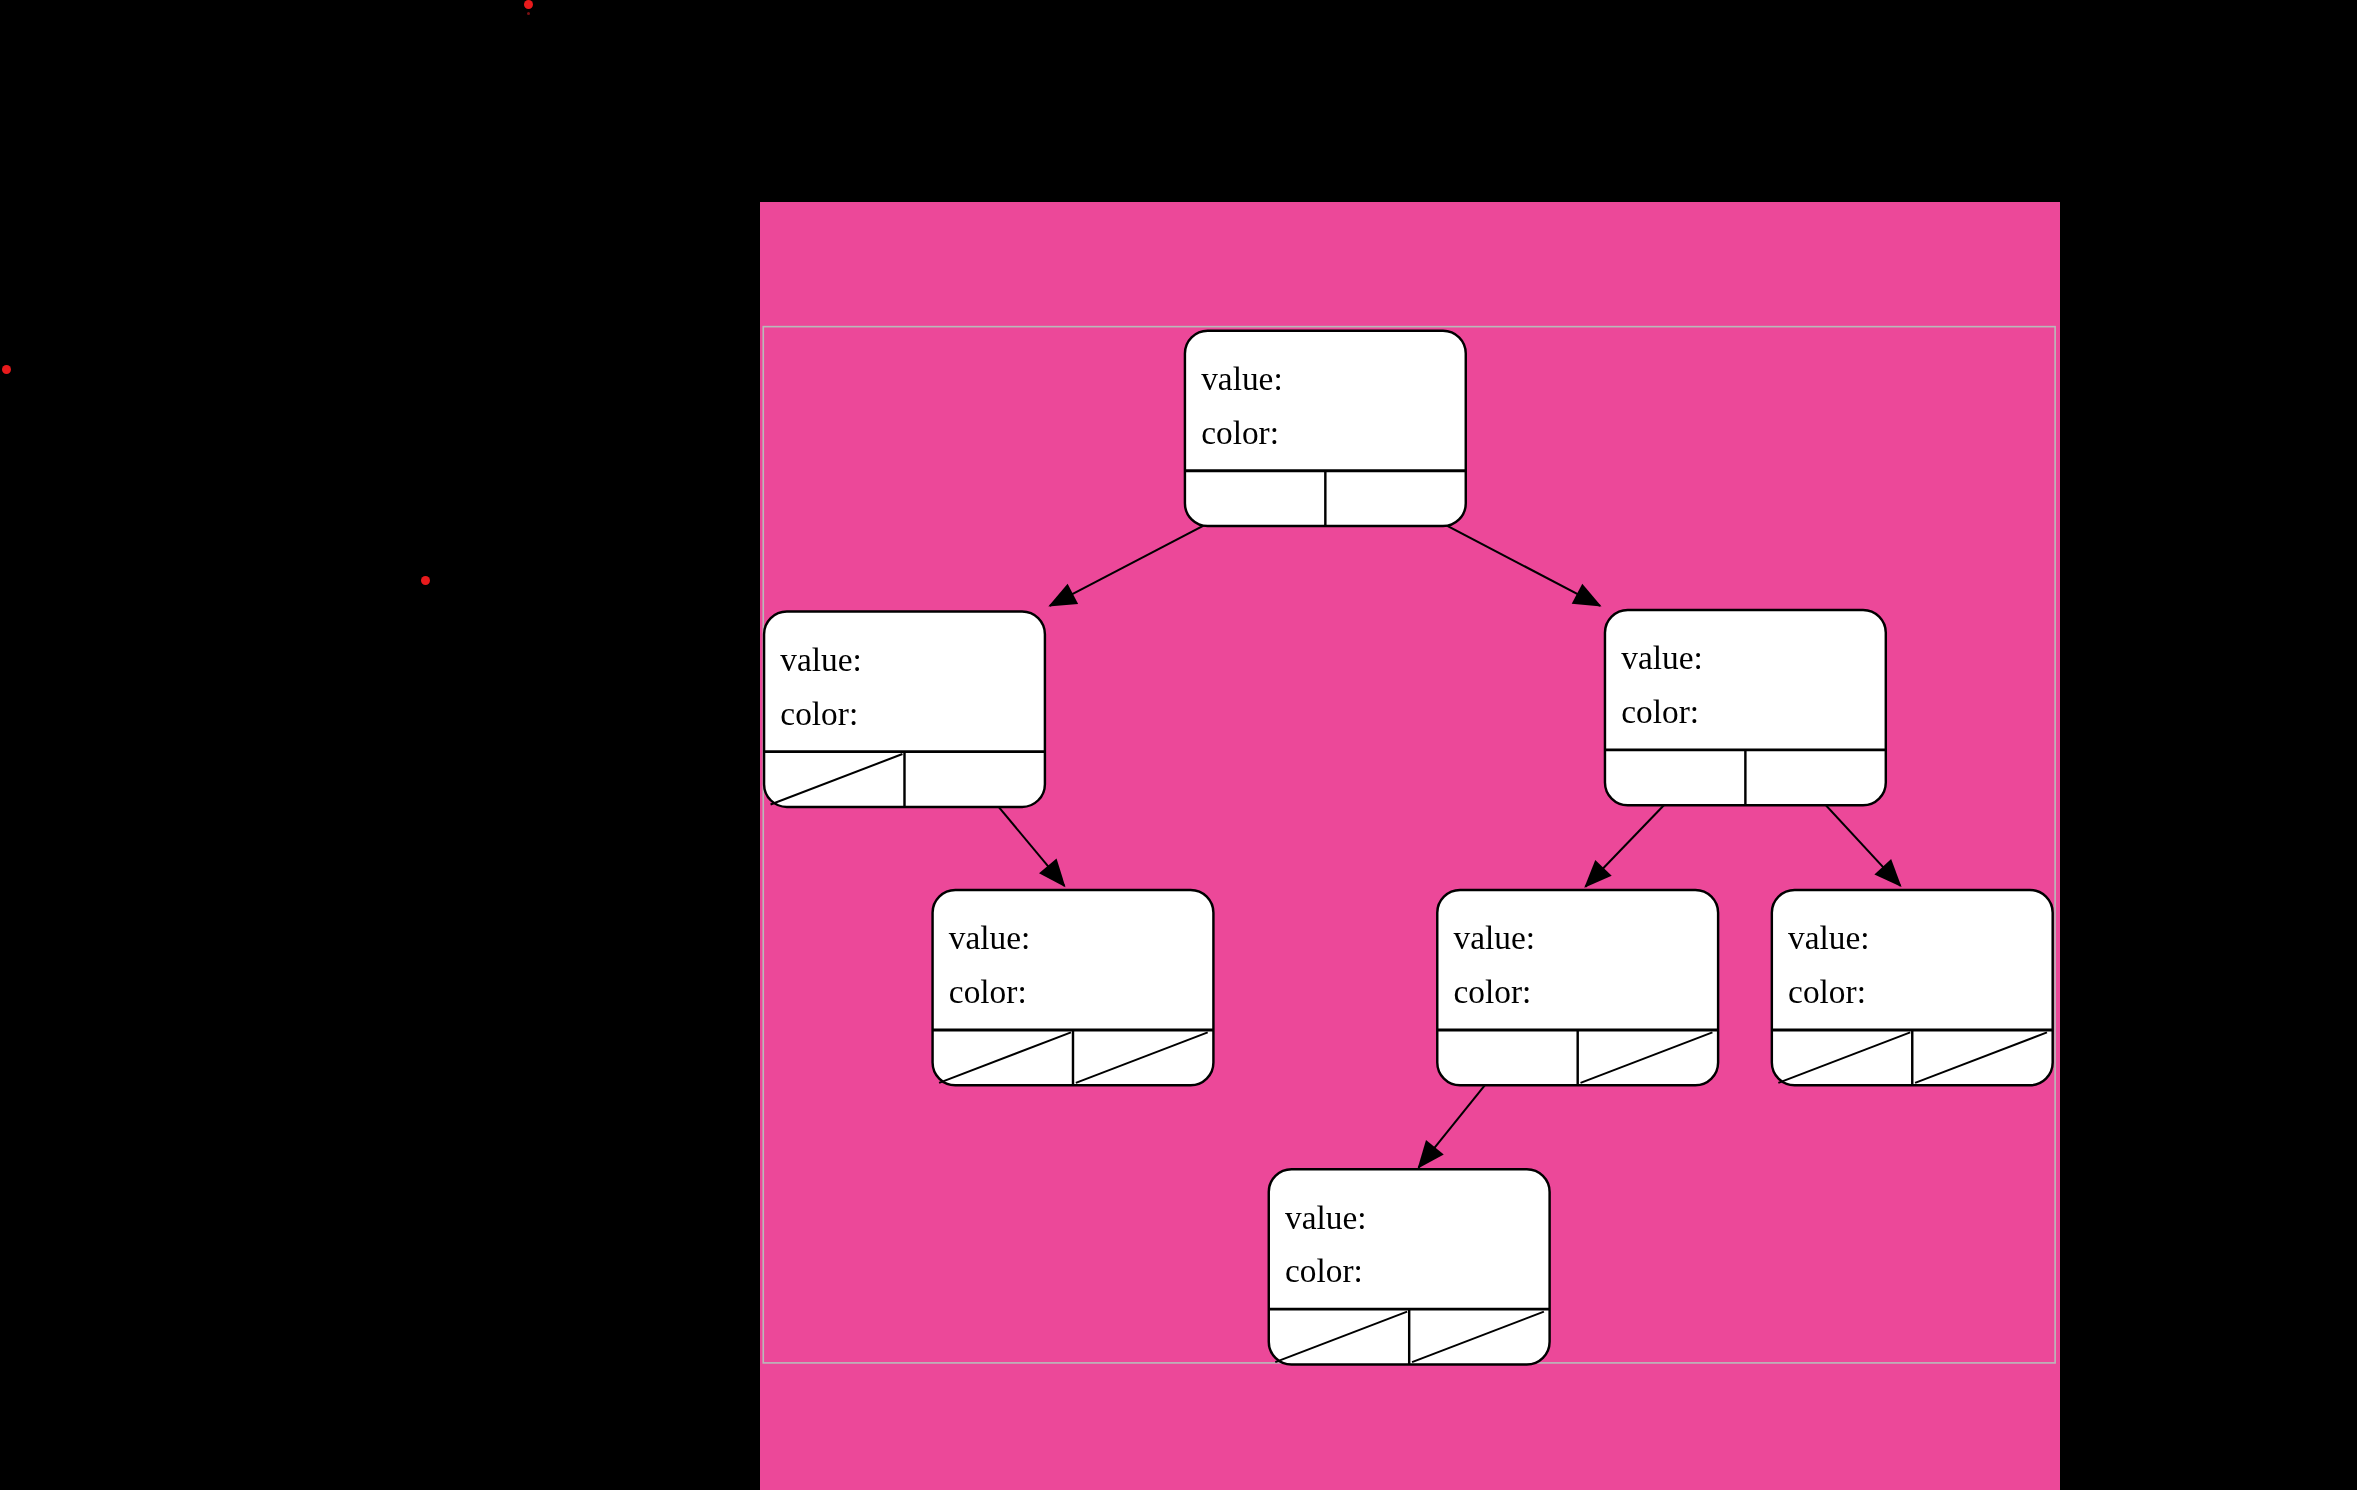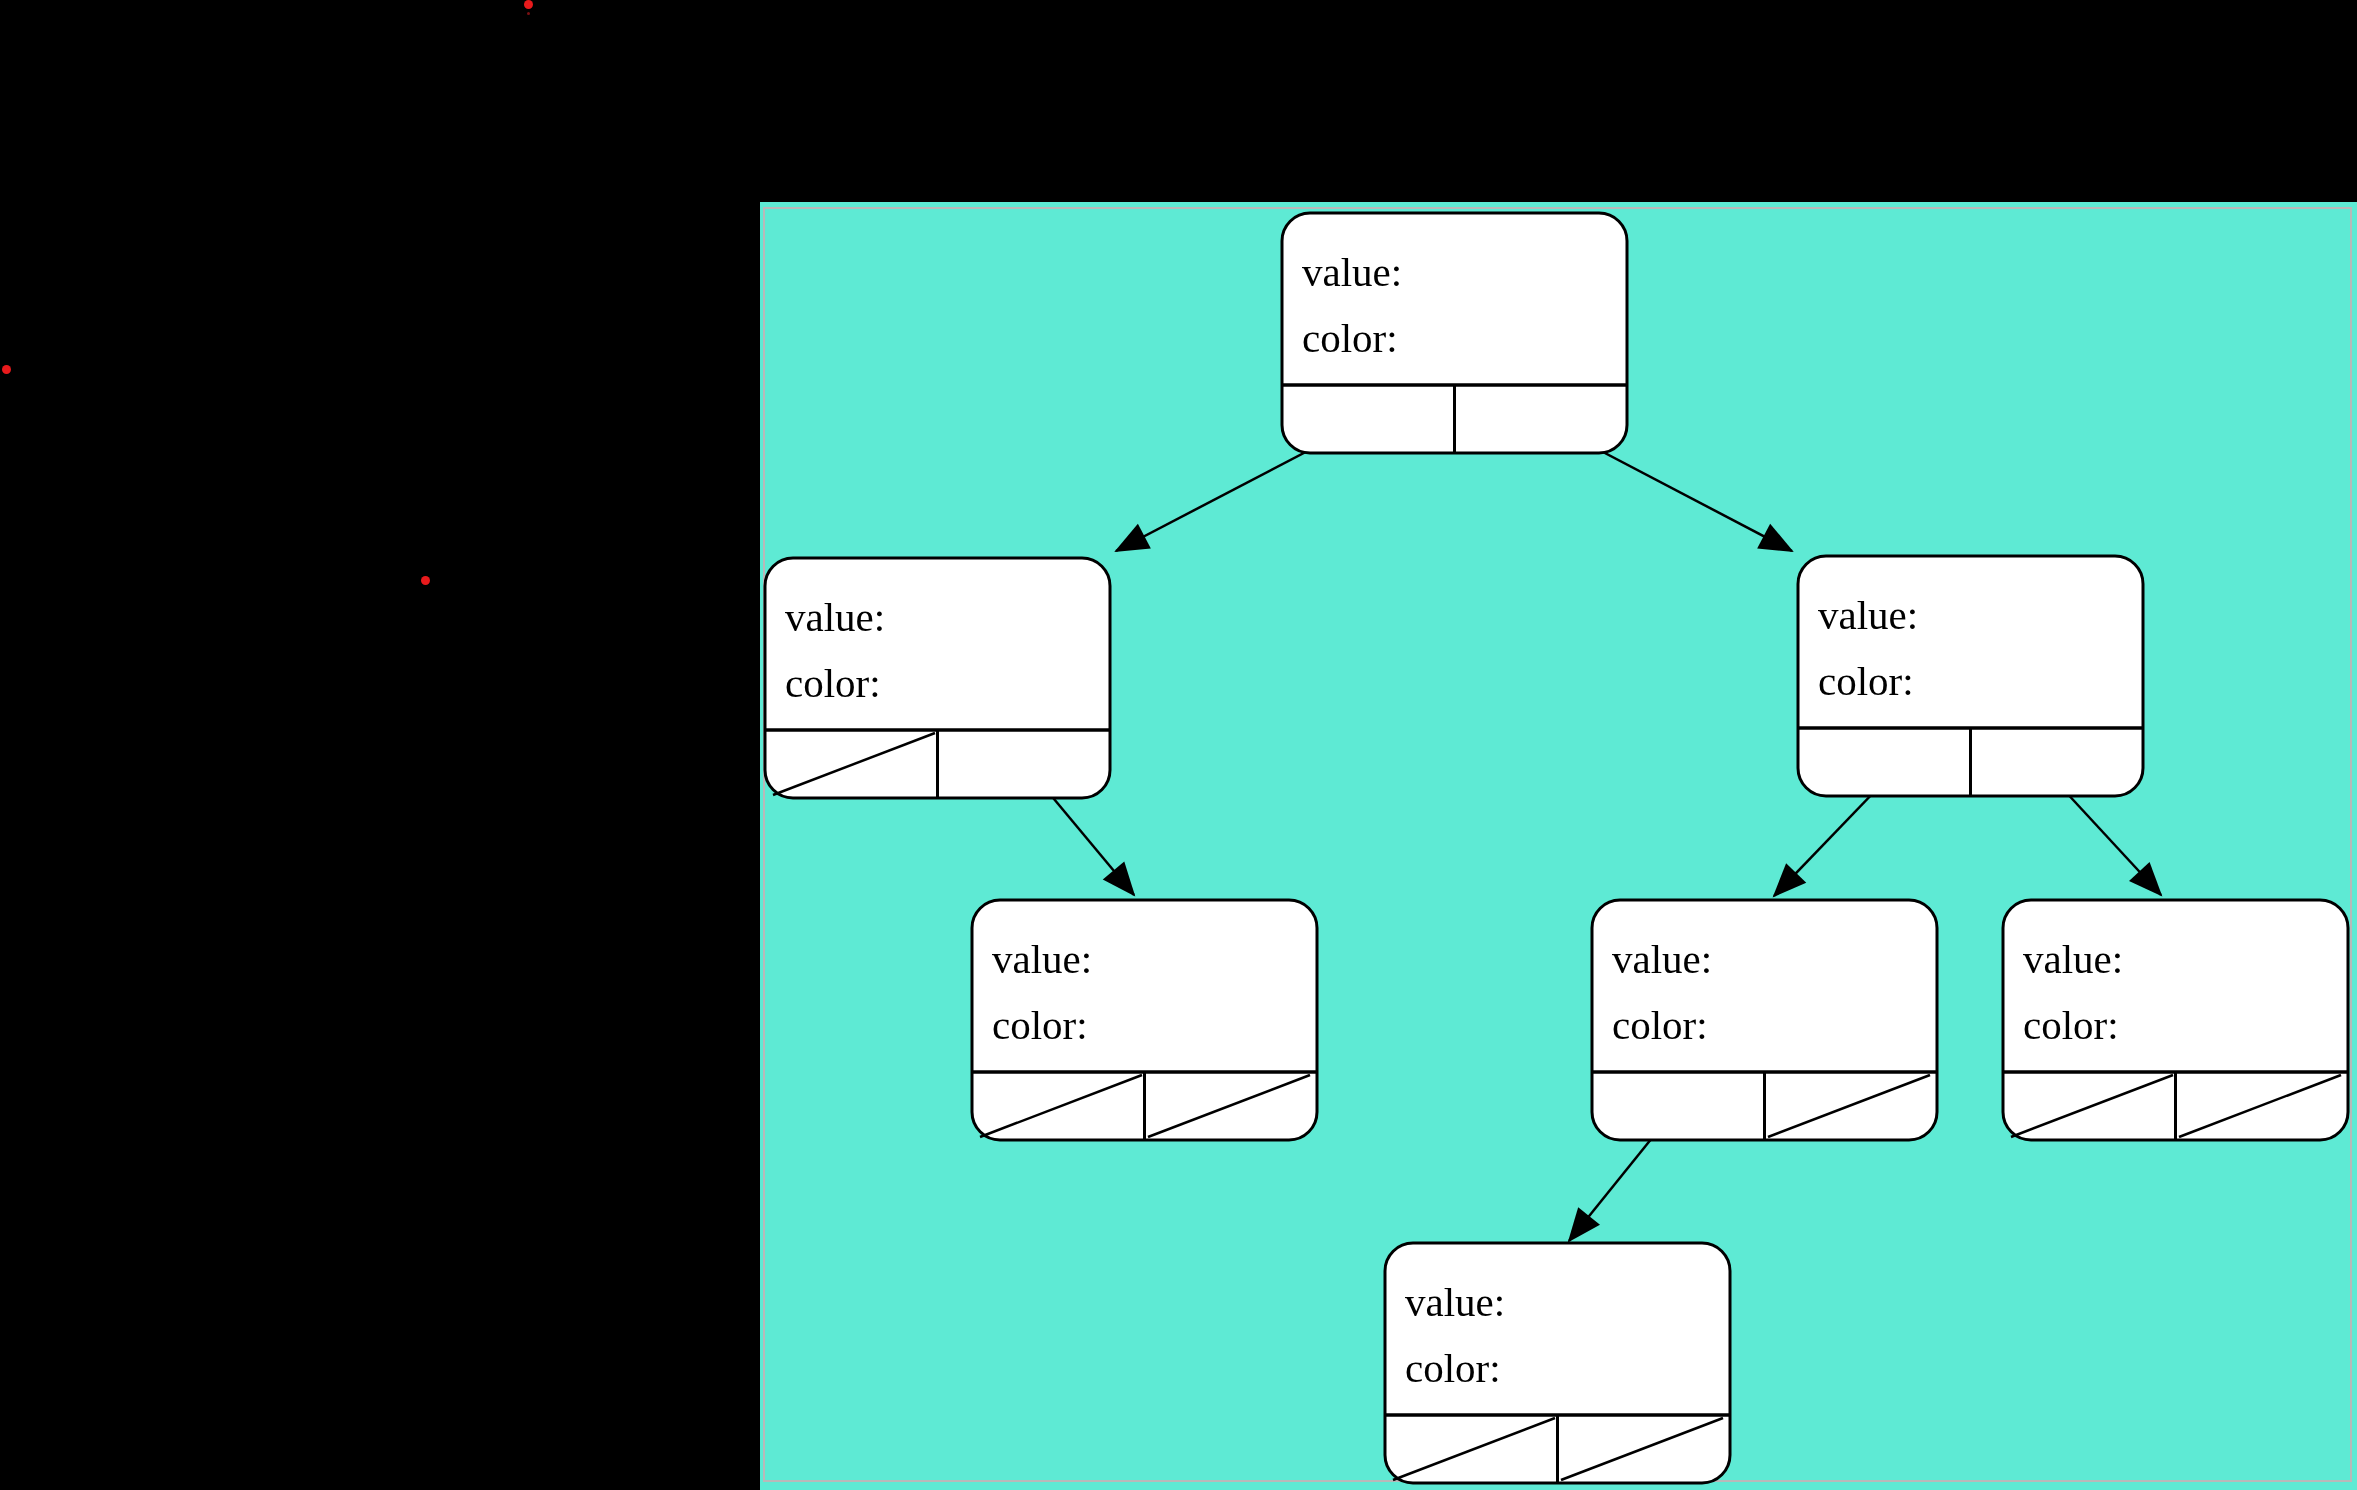--- a/index.html
+++ b/index.html
@@ -6,22 +6,22 @@
   body {
     width: 2357px; height: 1490px;
     background: #000000;
     position: relative;
     overflow: hidden;
     font-family: "Liberation Serif", "DejaVu Serif", serif;
   }
   .panel {
     position: absolute;
     left: 760px; top: 202px;
-    width: 1597px; height: 1288px;
-    background: #5eead4;
+    width: 1300px; height: 1288px;
+    background: #ec4899;
   }
   .panel svg { display: block; width: 100%; height: 100%; }
   .panel-border { fill: none; stroke: #b9b9b9; stroke-width: 2; }
   .nbox  { fill: #ffffff; stroke: #000000; stroke-width: 3; }
   .nl    { stroke: #000000; stroke-width: 3.5; }
   .nl2   { stroke: #000000; stroke-width: 3; }
   .diag  { stroke: #000000; stroke-width: 2.5; }
   .edge  { stroke: #000000; stroke-width: 2.5; fill: none; }
   .ntxt  { font-size: 41px; fill: #000000; font-family: "Liberation Serif", "DejaVu Serif", serif; }
   .dot   { position: absolute; width: 9px; height: 9px; border-radius: 50%; }

